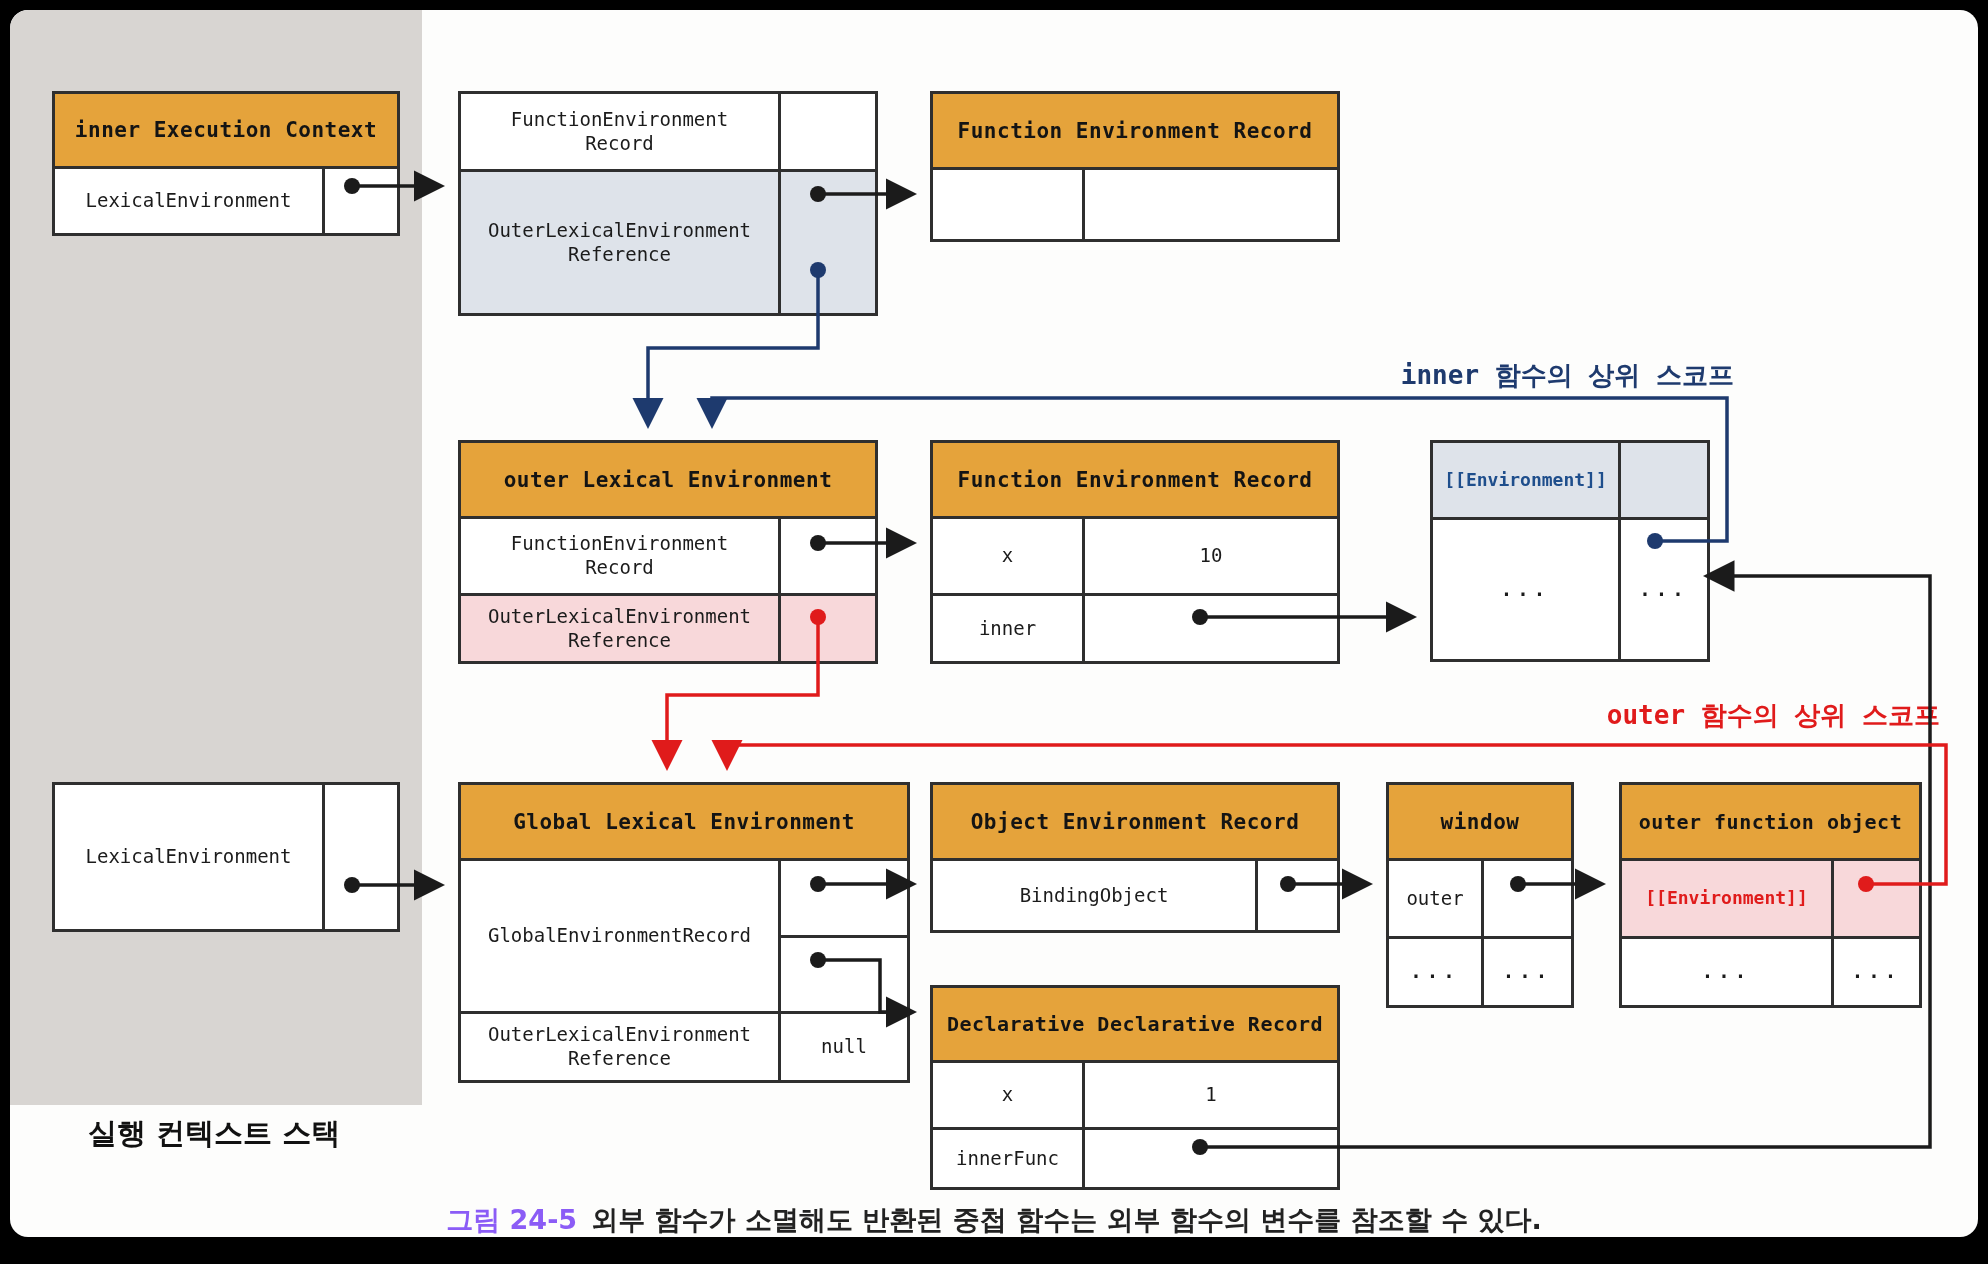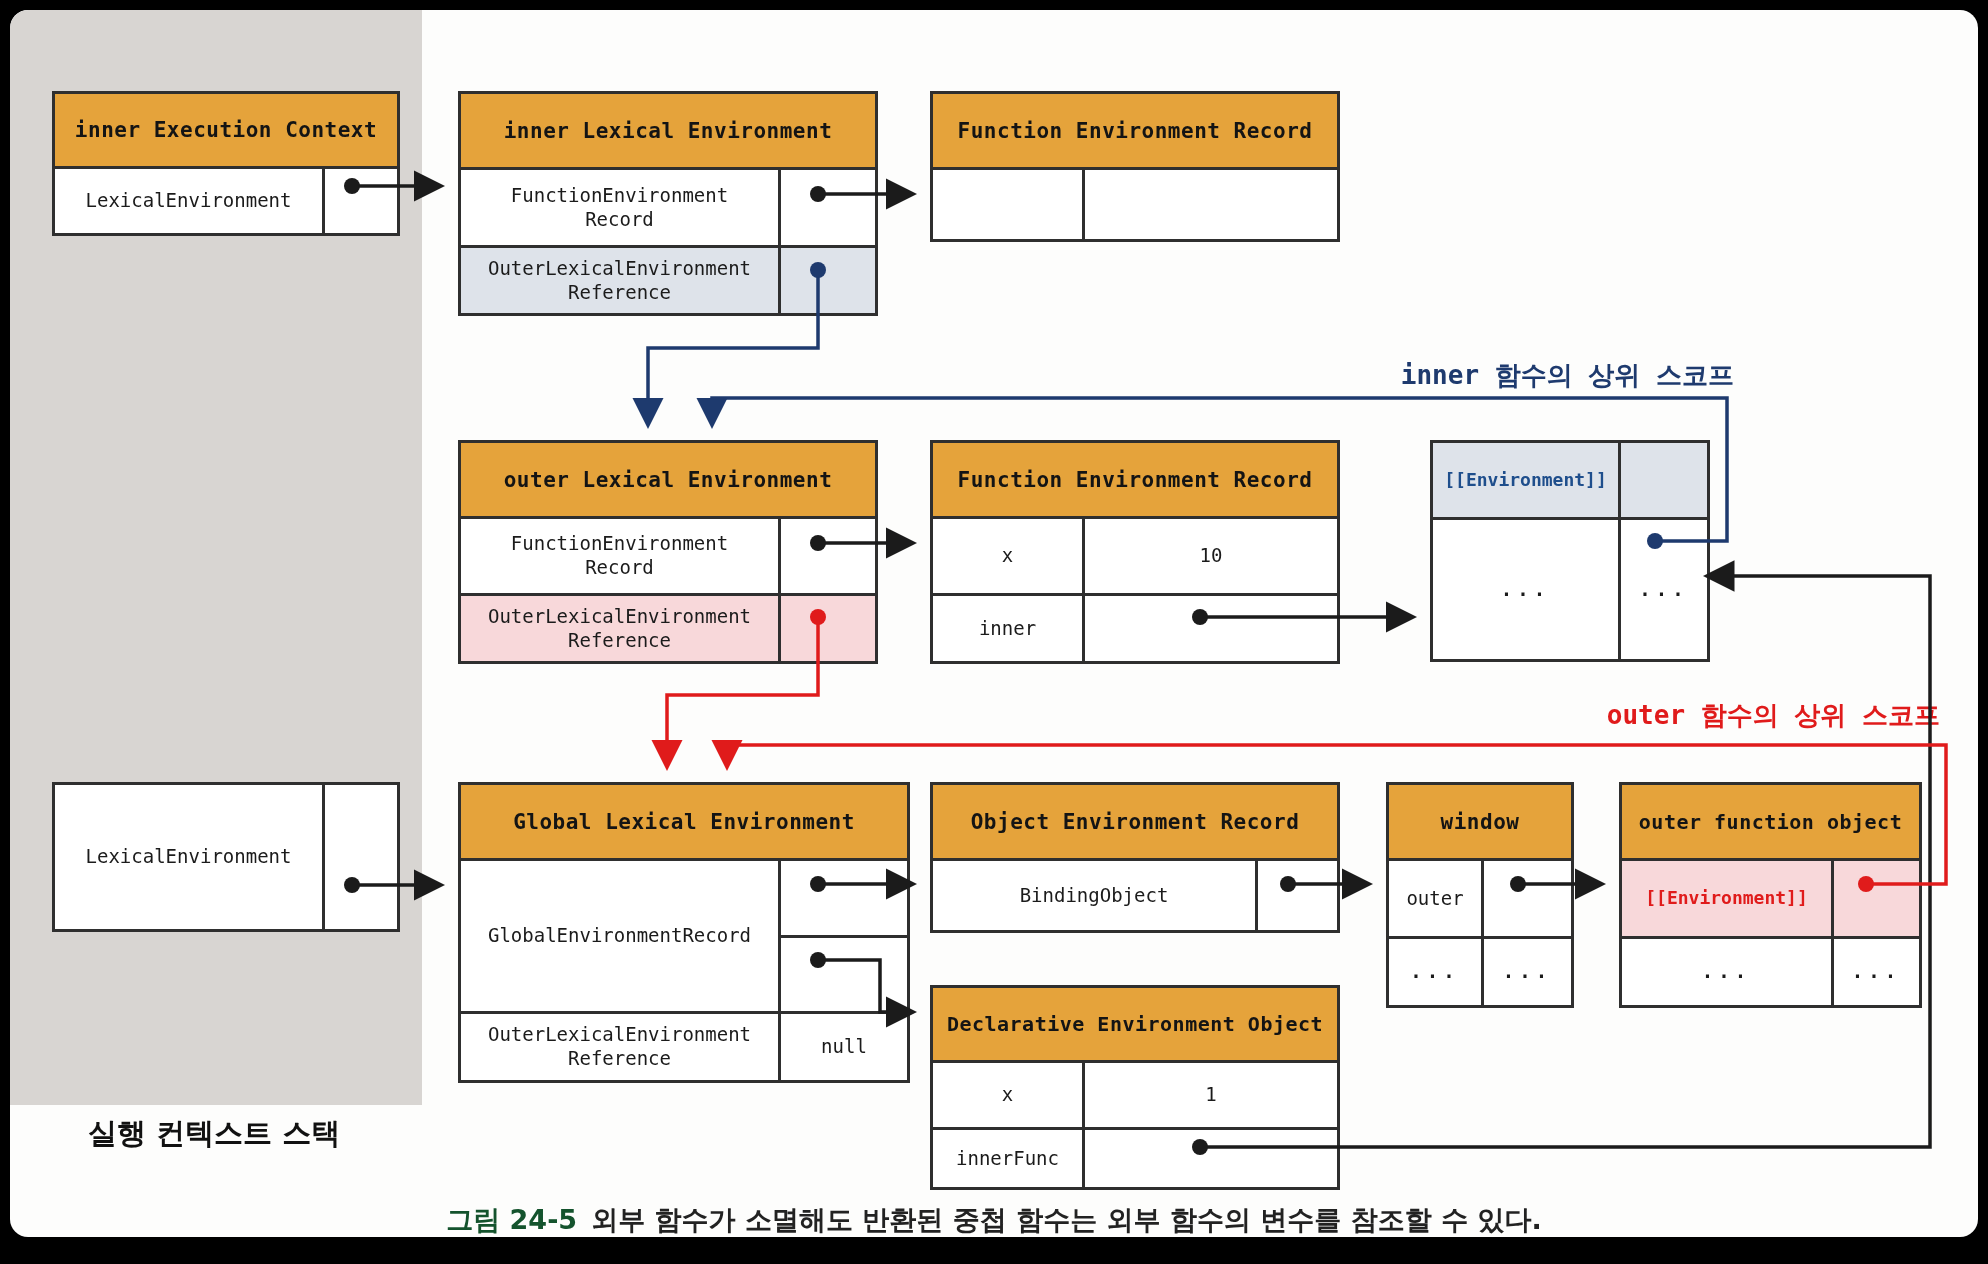--- a/index.html
+++ b/index.html
@@ -44,40 +44,39 @@
   }
   #inner-scope-label{color:#1e3a6e;right:244px;top:348px;}
   #outer-scope-label{color:#e01b1b;right:38px;top:688px;}
   #stack-label{
     position:absolute;left:78px;top:1104px;font-size:29px;font-weight:bold;color:#111;
   }
   #caption{
     position:absolute;left:0;right:0;top:1192px;text-align:center;
     font-size:27px;font-weight:bold;color:#222;
   }
-  #caption .prefix{color:#14532d;margin-right:14px;}
+  #caption .prefix{color:#8b5cf6;margin-right:14px;}
   svg#wires{position:absolute;left:0;top:0;pointer-events:none;}
 </style>
 </head>
 <body>
 
 <div id="page">
 
   <div id="stack-panel"></div>
 
   <div class="box" style="left:42px;top:81px;width:348px;height:145px">
     <div class="hdr" style="height:72px">inner Execution Context</div>
     <div class="row first" style="flex:1">
       <div class="cell" style="width:267px">LexicalEnvironment</div>
       <div class="cell vl" style="flex:1"></div>
     </div>
   </div>
 
   <div class="box" style="left:448px;top:81px;width:420px;height:225px">
-    <div class="hdr" style="height:73px">inner Lexical Environment</div>
     <div class="row first" style="height:75px">
       <div class="cell" style="width:317px">
         <span>FunctionEnvironment</span>
         <span>Record</span>
       </div>
       <div class="cell vl" style="flex:1"></div>
     </div>
     <div class="row" style="flex:1">
       <div class="cell bg-bluegray" style="width:317px">
         <span>OuterLexicalEnvironment</span>
@@ -163,21 +162,21 @@
 
   <div class="box" style="left:920px;top:772px;width:410px;height:151px">
     <div class="hdr" style="height:73px">Object Environment Record</div>
     <div class="row first" style="flex:1">
       <div class="cell" style="width:322px">BindingObject</div>
       <div class="cell vl" style="flex:1"></div>
     </div>
   </div>
 
   <div class="box" style="left:920px;top:975px;width:410px;height:205px">
-    <div class="hdr" style="height:72px;font-size:20px">Declarative Environment Object</div>
+    <div class="hdr" style="height:72px;font-size:20px">Declarative Declarative Record</div>
     <div class="row first" style="height:64px">
       <div class="cell" style="width:149px">x</div>
       <div class="cell vl" style="flex:1">1</div>
     </div>
     <div class="row" style="flex:1">
       <div class="cell" style="width:149px">innerFunc</div>
       <div class="cell vl" style="flex:1"></div>
     </div>
   </div>
 

